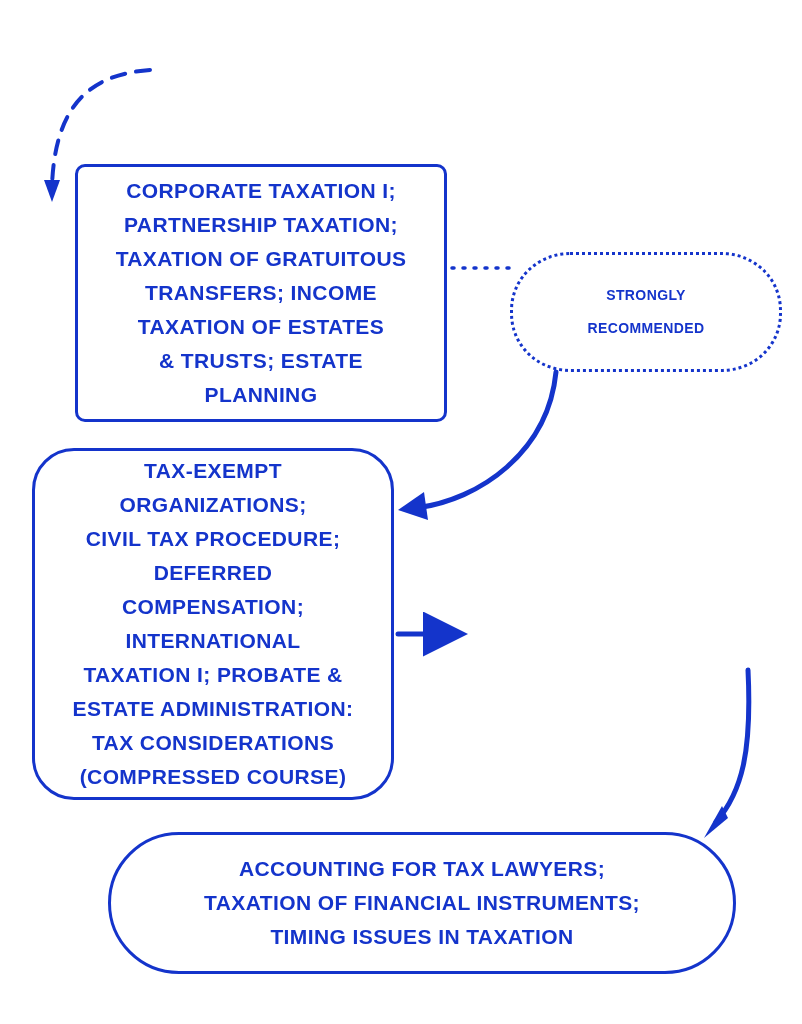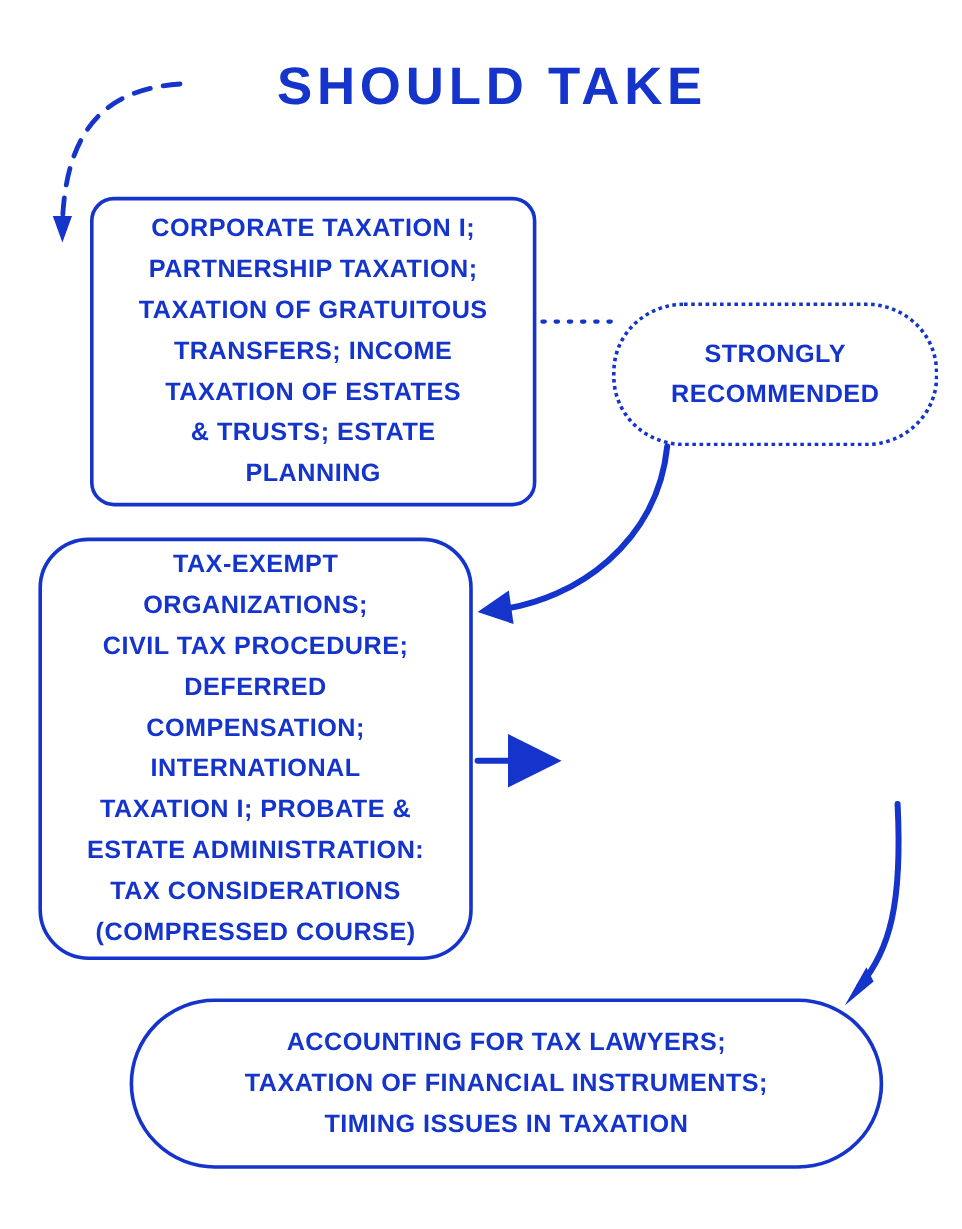--- a/index.html
+++ b/index.html
@@ -51,21 +51,21 @@
     color: #1434CB;
     text-transform: uppercase;
     font-family: "Liberation Sans", sans-serif;
   }
   #node-should-take {
     left: 75px;
     top: 164px;
     width: 372px;
     height: 258px;
     border: 3px solid #1434CB;
-    border-radius: 20px;
+    border-radius: 10px;
     font-size: 21px;
     line-height: 34px;
     padding: 6px 14px;
   }
   #node-also-take {
     left: 32px;
     top: 448px;
     width: 362px;
     height: 352px;
     border: 3px solid #1434CB;
@@ -85,21 +85,21 @@
     line-height: 34px;
     padding: 2px 20px;
   }
   #label-strongly-recommended {
     left: 510px;
     top: 252px;
     width: 272px;
     height: 120px;
     border: 3px dotted #1434CB;
     border-radius: 60px / 58px;
-    font-size: 21px;
+    font-size: 14px;
     line-height: 33px;
     justify-content: center;
   }
   #label-also-recommended {
     left: 464px;
     top: 600px;
     width: 316px;
     height: 66px;
     border: 3px dotted #1434CB;
     font-size: 21px;
@@ -108,21 +108,20 @@
   .node-text {
     display: block;
     white-space: pre-line;
   }
 </style>
 </head>
 <body>
 
 <div id="diagram-root">
 
-  <div id="page-title">SHOULD TAKE</div>
 
   <svg class="svg-layer" viewBox="0 0 802 1024" xmlns="http://www.w3.org/2000/svg">
     <defs>
       <marker id="arrowhead" markerWidth="9" markerHeight="9" refX="5" refY="4.5" orient="auto">
         <path d="M0,0 L9,4.5 L0,9 Z" fill="#1434CB"></path>
       </marker>
     </defs>
 
     <g>
       <path d="M150,70 C95,74 55,100 52,186" fill="none" stroke="#1434CB" stroke-width="4" stroke-dasharray="14 11" stroke-linecap="round"></path>

